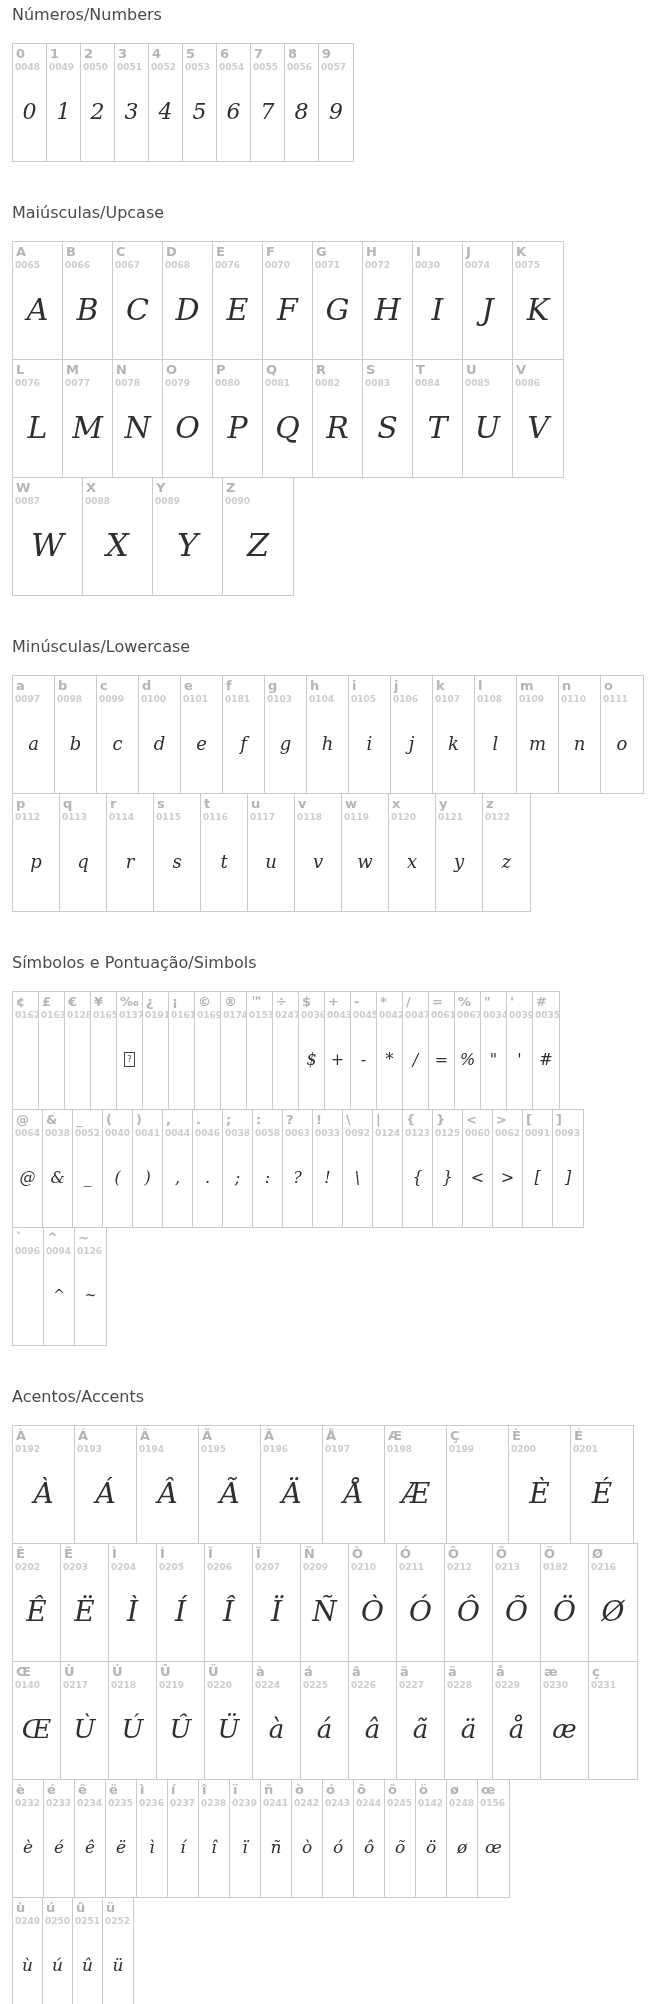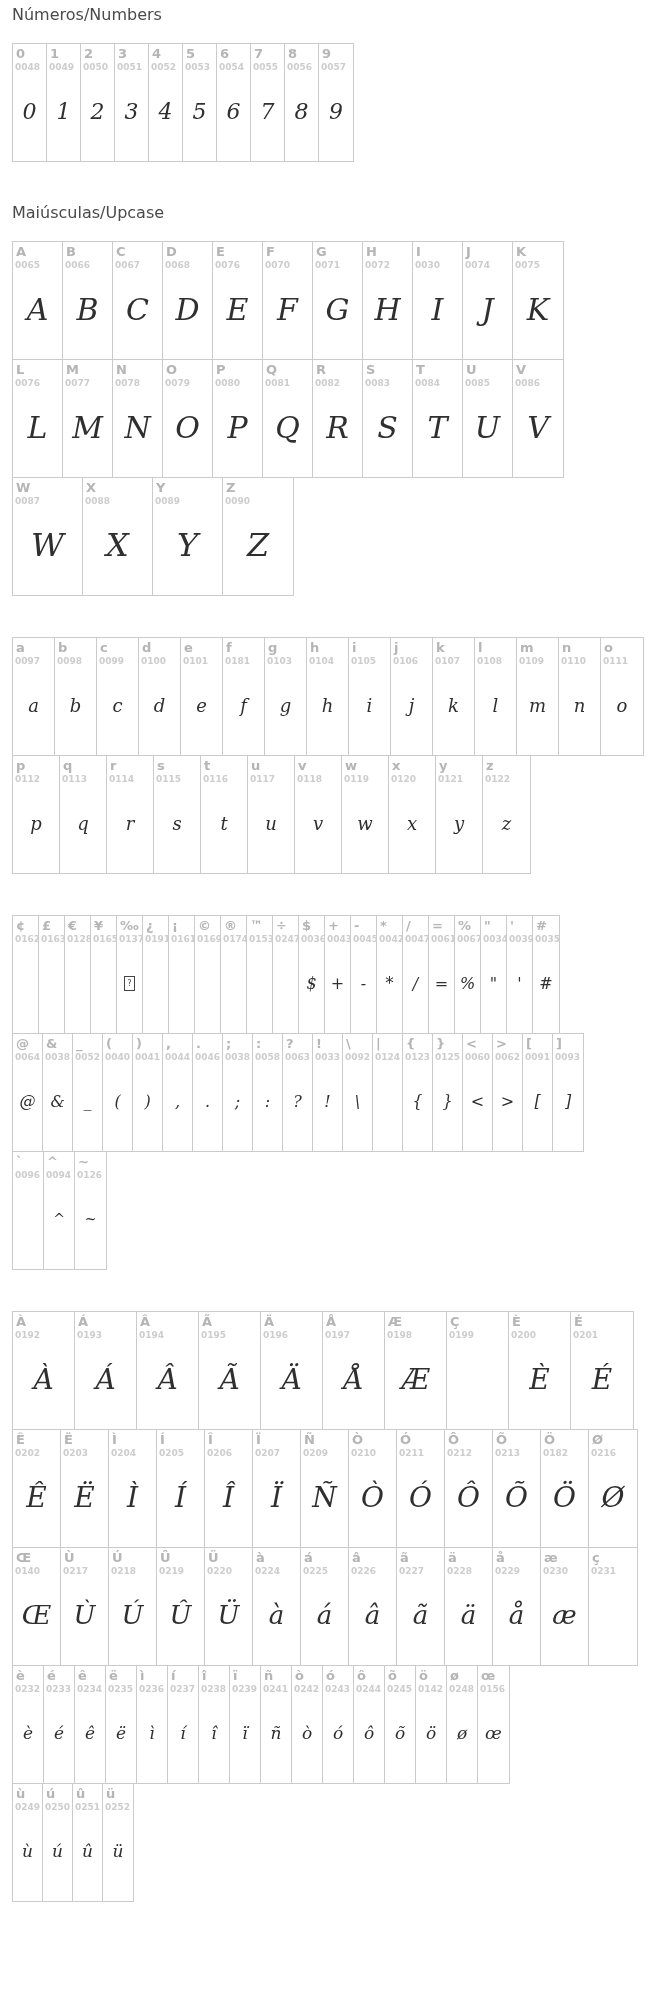--- a/index.html
+++ b/index.html
@@ -230,20 +230,21 @@
           <div class="cell-glyph" style="font-size: 32px;">Y</div>
         </div>
         <div class="cell" style="width: 70px;">
           <div class="cell-label">Z</div>
           <div class="cell-code">0090</div>
           <div class="cell-glyph" style="font-size: 32px;">Z</div>
         </div>
       </div>
     </section>
     <section class="section">
+      <h2 class="section-title">Minúsculas/Lowercase</h2>
       <div class="char-row">
         <div class="cell" style="width: 42px;">
           <div class="cell-label">a</div>
           <div class="cell-code">0097</div>
           <div class="cell-glyph" style="font-size: 18px;">a</div>
         </div>
         <div class="cell" style="width: 42px;">
           <div class="cell-label">b</div>
           <div class="cell-code">0098</div>
           <div class="cell-glyph" style="font-size: 18px;">b</div>
@@ -366,20 +367,21 @@
           <div class="cell-glyph" style="font-size: 18px;">y</div>
         </div>
         <div class="cell" style="width: 47px;">
           <div class="cell-label">z</div>
           <div class="cell-code">0122</div>
           <div class="cell-glyph" style="font-size: 18px;">z</div>
         </div>
       </div>
     </section>
     <section class="section">
+      <h2 class="section-title">Símbolos e Pontuação/Simbols</h2>
       <div class="char-row">
         <div class="cell" style="width: 26px;">
           <div class="cell-label">¢</div>
           <div class="cell-code">0162</div>
           <div class="cell-glyph" style="font-size: 16px;"></div>
         </div>
         <div class="cell" style="width: 26px;">
           <div class="cell-label">£</div>
           <div class="cell-code">0163</div>
           <div class="cell-glyph" style="font-size: 16px;"></div>
@@ -591,20 +593,21 @@
           <div class="cell-glyph" style="font-size: 14px;">^</div>
         </div>
         <div class="cell" style="width: 31px;">
           <div class="cell-label">~</div>
           <div class="cell-code">0126</div>
           <div class="cell-glyph" style="font-size: 14px;">~</div>
         </div>
       </div>
     </section>
     <section class="section">
+      <h2 class="section-title">Acentos/Accents</h2>
       <div class="char-row">
         <div class="cell" style="width: 62px;">
           <div class="cell-label">À</div>
           <div class="cell-code">0192</div>
           <div class="cell-glyph" style="font-size: 28px;">À</div>
         </div>
         <div class="cell" style="width: 62px;">
           <div class="cell-label">Á</div>
           <div class="cell-code">0193</div>
           <div class="cell-glyph" style="font-size: 28px;">Á</div>

